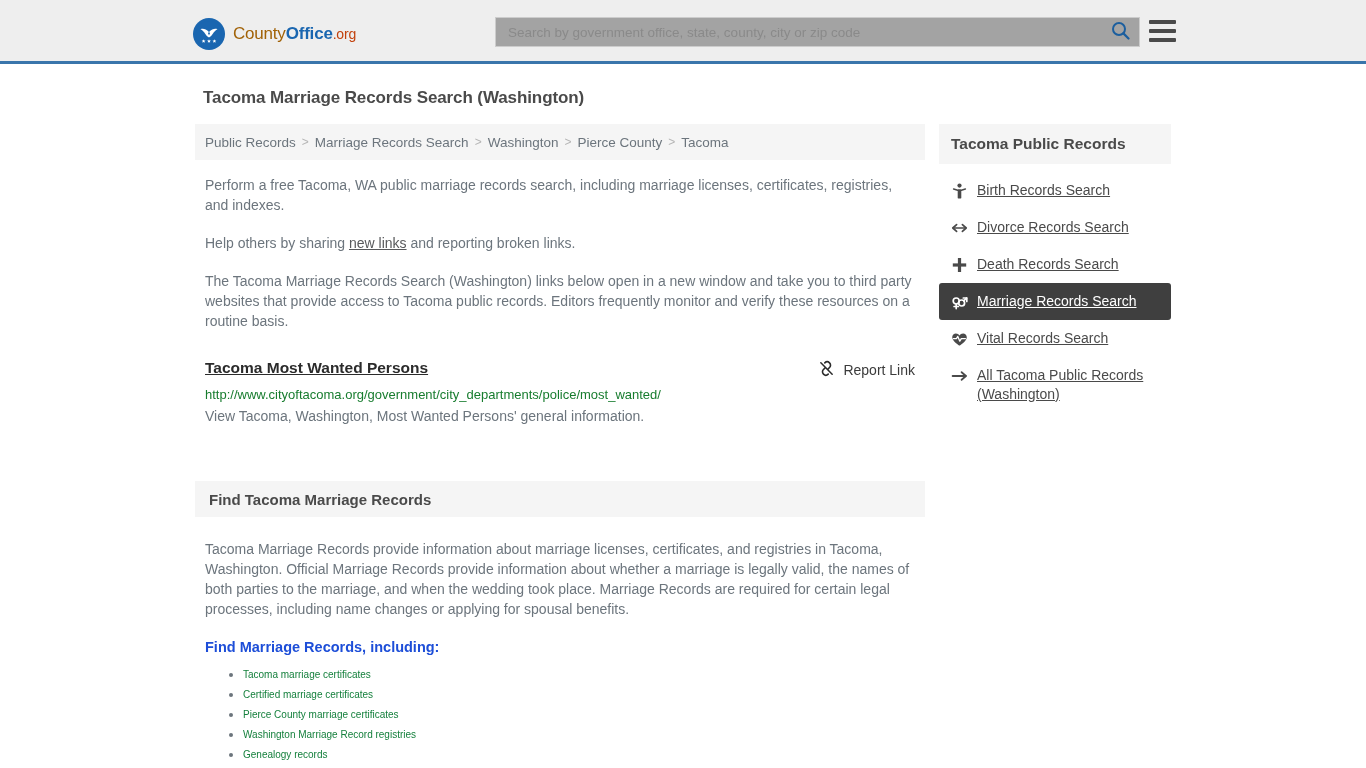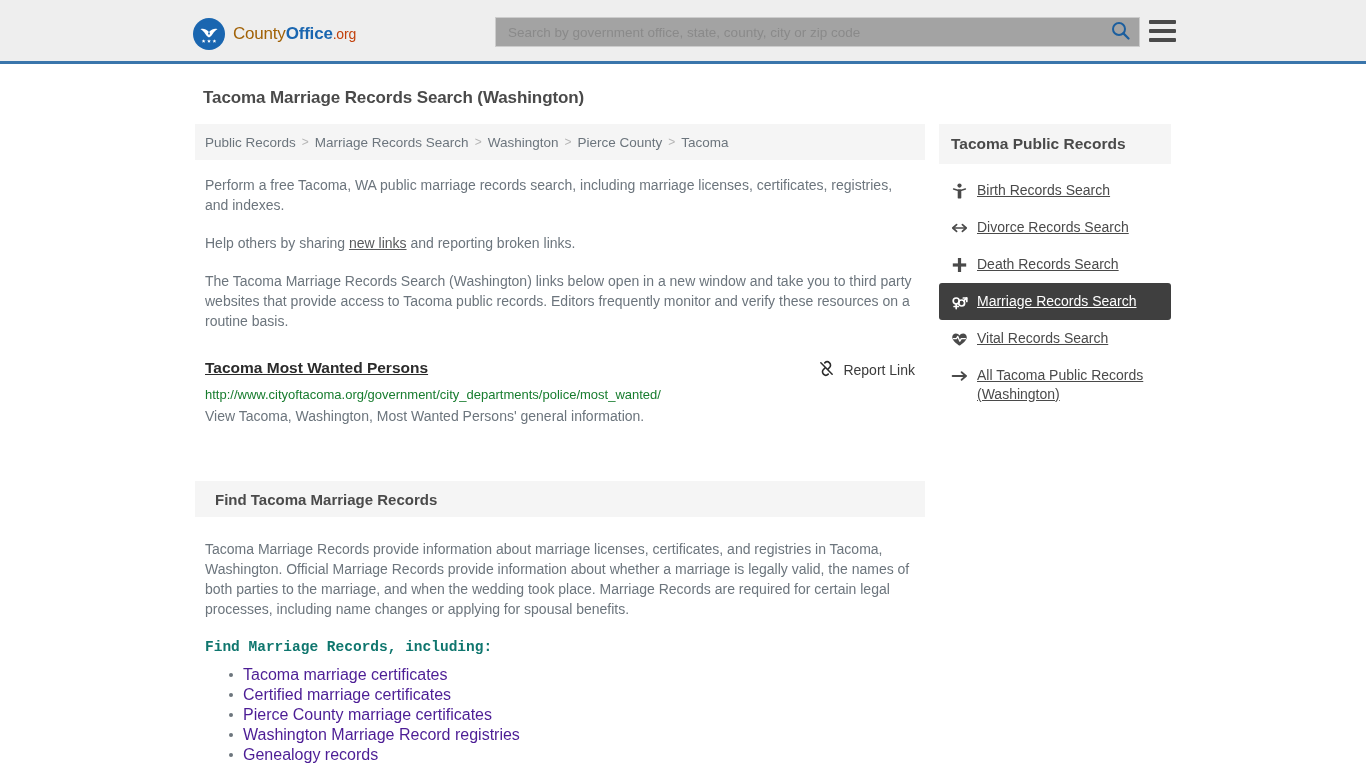--- a/index.html
+++ b/index.html
@@ -232,51 +232,50 @@
   }
   .section-head {
     background: #f5f5f5;
     height: 36px;
     display: flex;
     align-items: center;
     padding: 0 10px;
     box-sizing: border-box;
   }
   .section-head h2 {
-    margin: 10px;
+    margin: 4px;
     font-size: 15px;
     font-weight: bold;
     color: #4a4a4a;
   }
   .section-body {
     padding: 0 10px;
     box-sizing: border-box;
   }
   .section-body p {
     margin: 22px 0 0 0;
     font-size: 14px;
     line-height: 20px;
     color: #6c757d;
   }
   .section-body h3 {
     margin: 20px 0 0 0;
     font-size: 14.5px;
     font-weight: bold;
-    color: #0f766e;
-    font-family: Liberation Mono, monospace;
+    color: #1d4ed8;
   }
   .section-body ul {
     margin: 10px 0 0 0;
     padding-left: 38px;
     list-style: none;
   }
   .section-body li {
-    font-size: 16px;
+    font-size: 10px;
     line-height: 20px;
-    color: #4c1d95;
+    color: #15803d;
     position: relative;
   }
   .section-body li::before {
     content: "";
     position: absolute;
     left: -14px;
     top: 8px;
     width: 4px;
     height: 4px;
     background: #6c757d;

